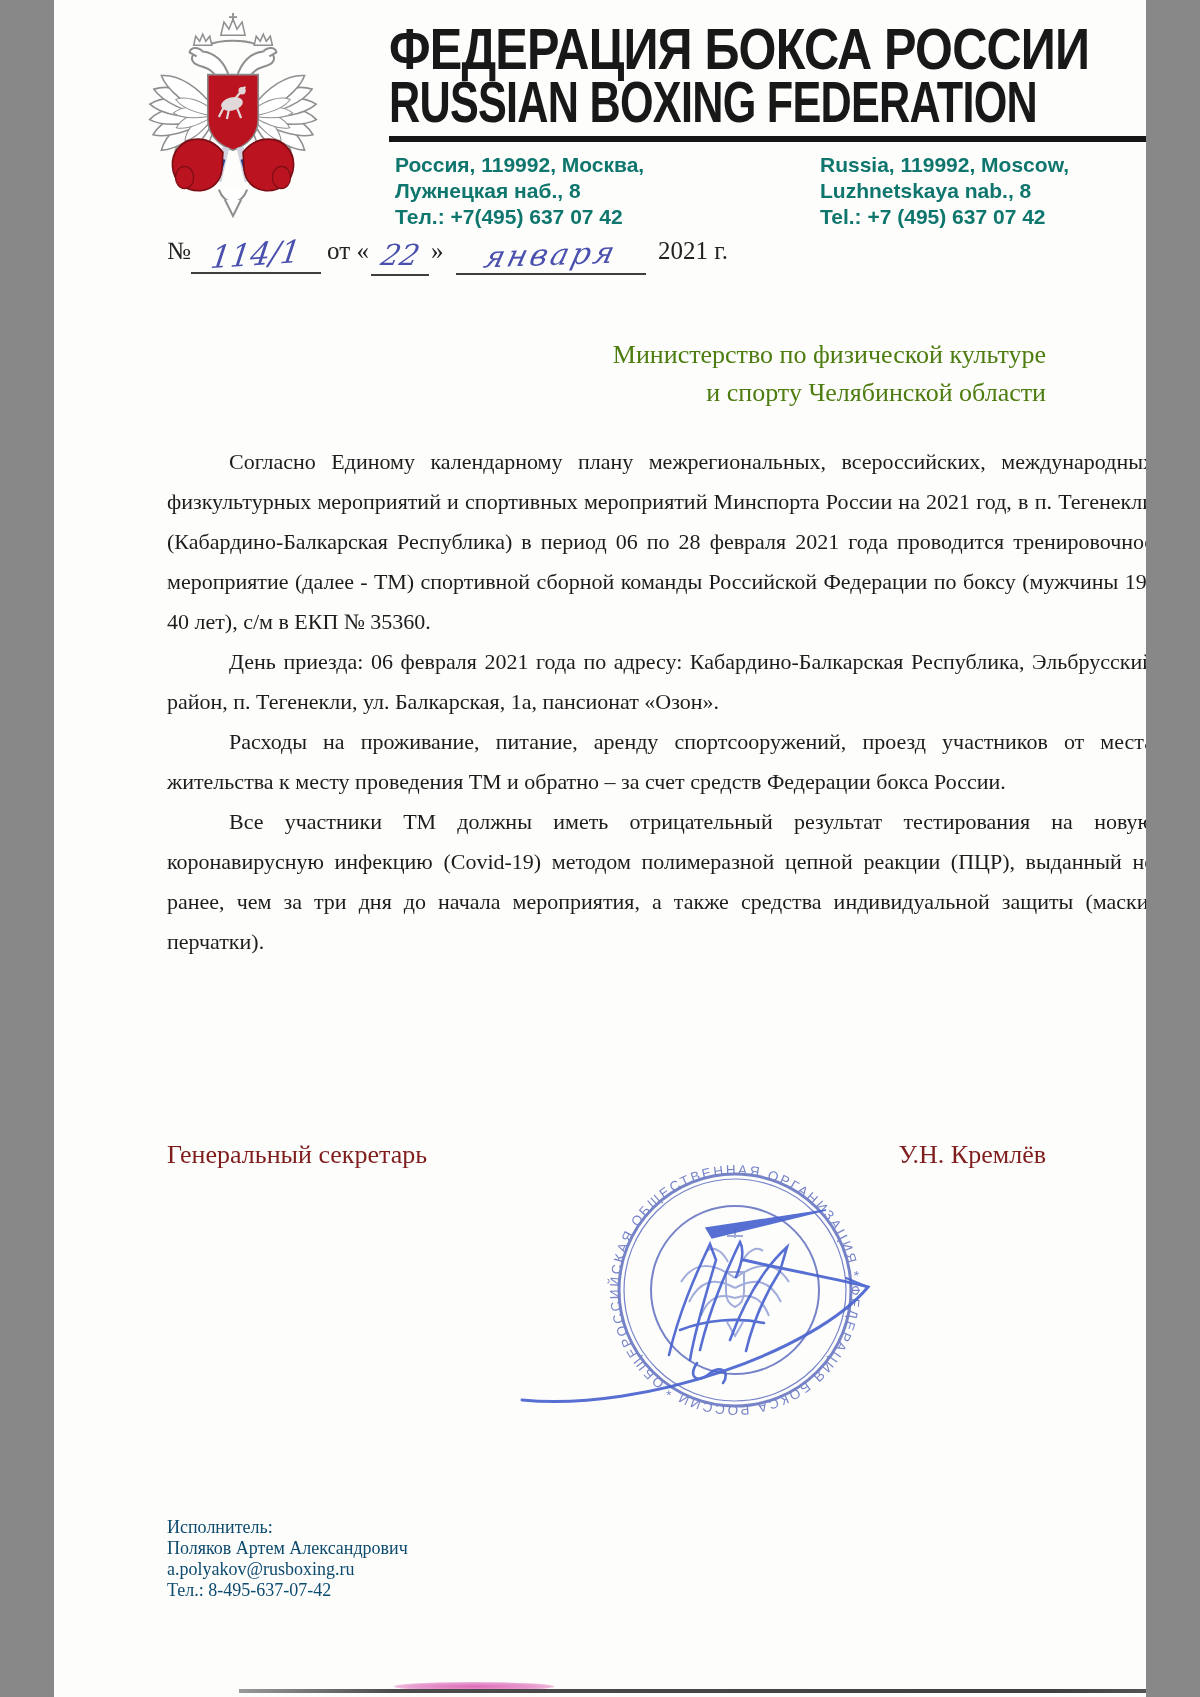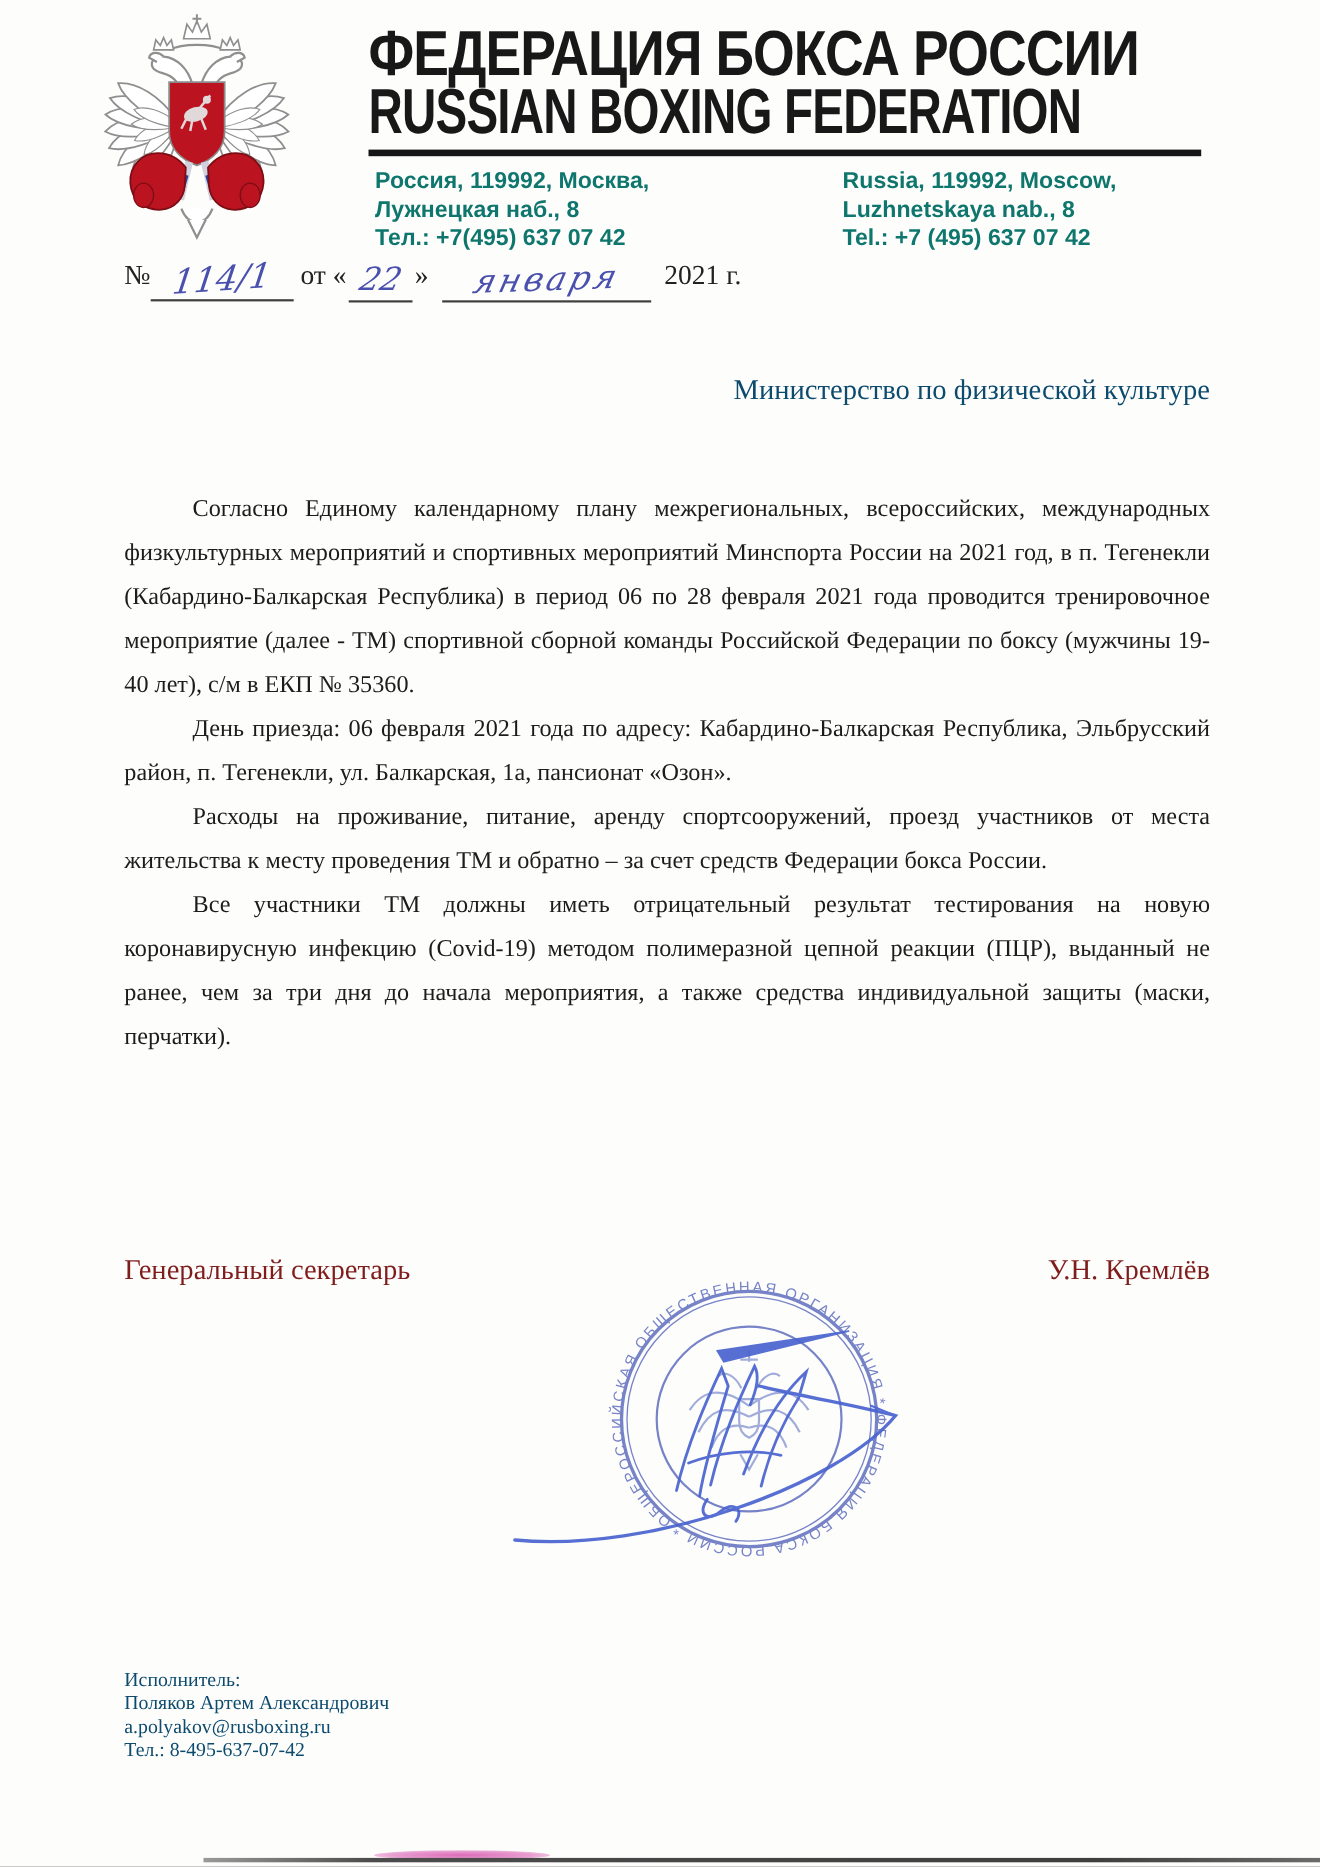--- a/index.html
+++ b/index.html
@@ -1,16 +1,16 @@
 <!DOCTYPE html>
 <html><head>
 <meta charset="utf-8">
 <style>
   html,body{margin:0;padding:0;background:#888;}
-  .page{position:relative;width:1200px;height:1697px;margin:0 auto;background:#fdfdfc;
+  .page{position:relative;width:1092px;height:1697px;margin:0 auto;background:#fdfdfc;
         font-family:"Liberation Serif",serif;color:#1f1f1f;overflow:hidden;}
 
   
   .emblem{position:absolute;left:68px;top:10px;width:222px;height:218px;}
   .head-block{position:absolute;left:335px;top:22px;width:760px;}
   .title-ru,.title-en{margin:0;font-family:"Liberation Sans",sans-serif;font-weight:bold;
         font-size:58px;line-height:53px;color:#181818;white-space:nowrap;
         transform-origin:left center;letter-spacing:-1px;}
   .title-ru{transform:scaleX(.84);}
   .title-en{transform:scaleX(.745);}
@@ -29,21 +29,21 @@
   .blank.b-num{width:130px;}
   .blank.b-day{width:58px;margin:0 2px;}
   .blank.b-month{width:190px;margin:0 6px;}
   .hand{font-family:"DejaVu Serif",serif;font-style:italic;color:#4a50ad;display:inline-block;}
   .hand-num{font-size:31px;transform:rotate(-4deg) skewX(-12deg);}
   .hand-day{font-size:29px;transform:skewX(-14deg);}
   .hand-month{font-size:30px;letter-spacing:3px;transform:rotate(-2deg) skewX(-16deg);}
 
   
   .recipient{position:absolute;right:100px;top:336px;text-align:right;font-size:26px;
-        line-height:38px;color:#0c4a6e;}
+        line-height:38px;color:#4d7c0f;}
 
   
   .letter-body{position:absolute;left:113px;top:442px;width:987px;font-size:22px;
         line-height:40px;text-align:justify;color:#1c1c1c;}
   .letter-body p{margin:0;text-indent:62px;}
 
   
   .sig-row{position:absolute;left:113px;right:100px;top:1140px;display:flex;
         justify-content:space-between;font-size:26px;color:#7f1d1d;}
 
@@ -159,20 +159,21 @@
 
   <div class="ref-line">
     <span>№</span><span class="blank b-num"><span class="hand hand-num">114/1</span></span>
     <span>от «</span><span class="blank b-day"><span class="hand hand-day">22</span></span><span>»</span>
     <span class="blank b-month"><span class="hand hand-month">января</span></span>
     <span>2021 г.</span>
   </div>
 
   <div class="recipient">
     <div>Министерство по физической культуре</div>
+    <div>и спорту Челябинской области</div>
   </div>
 
   <div class="letter-body">
     <p>Согласно Единому календарному плану межрегиональных, всероссийских, международных физкультурных мероприятий и спортивных мероприятий Минспорта России на 2021 год, в п. Тегенекли (Кабардино-Балкарская Республика) в период 06 по 28 февраля 2021 года проводится тренировочное мероприятие (далее - ТМ) спортивной сборной команды Российской Федерации по боксу (мужчины 19-40 лет), с/м в ЕКП № 35360.</p>
     <p>День приезда: 06 февраля 2021 года по адресу: Кабардино-Балкарская Республика, Эльбрусский район, п. Тегенекли, ул. Балкарская, 1а, пансионат «Озон».</p>
     <p>Расходы на проживание, питание, аренду спортсооружений, проезд участников от места жительства к месту проведения ТМ и обратно – за счет средств Федерации бокса России.</p>
     <p>Все участники ТМ должны иметь отрицательный результат тестирования на новую коронавирусную инфекцию (Covid-19) методом полимеразной цепной реакции (ПЦР), выданный не ранее, чем за три дня до начала мероприятия, а также средства индивидуальной защиты (маски, перчатки).</p>
   </div>
 
   <div class="sig-row">

